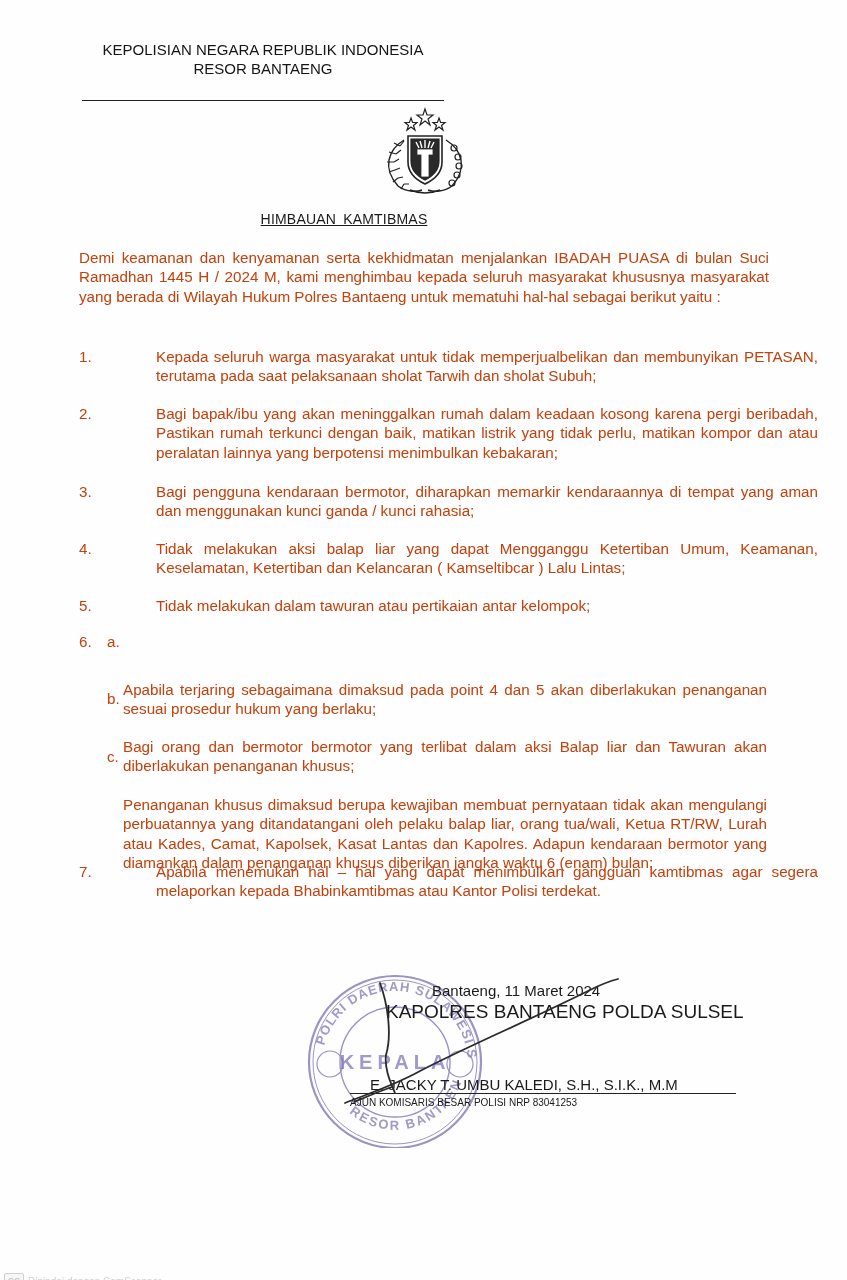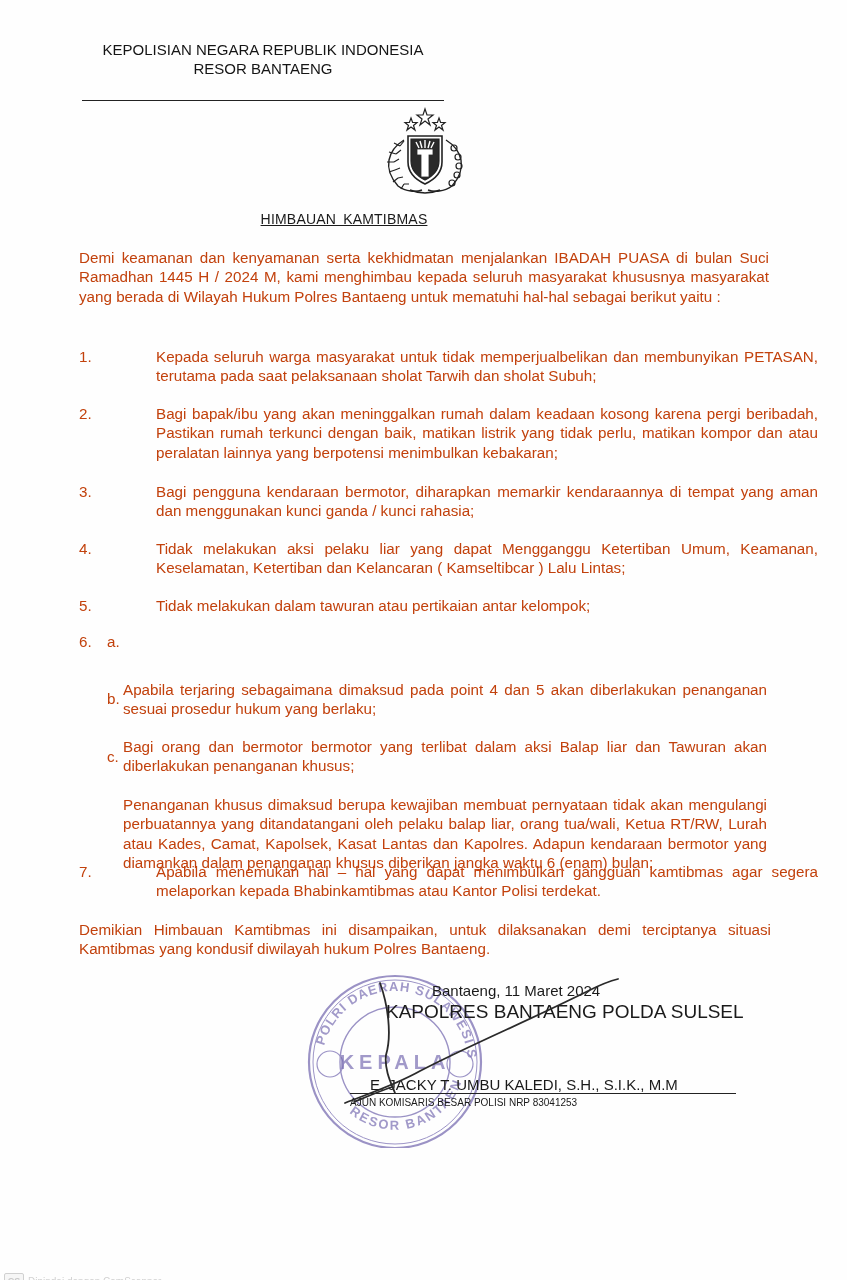--- a/index.html
+++ b/index.html
@@ -90,21 +90,21 @@
     <span class="txt">Bagi bapak/ibu yang akan meninggalkan rumah dalam keadaan kosong karena pergi beribadah, Pastikan rumah terkunci dengan baik, matikan listrik yang tidak perlu, matikan kompor dan atau peralatan lainnya yang berpotensi menimbulkan kebakaran;</span>
   </div>
 
   <div class="item body-text" style="top:482px;">
     <span class="num">3.</span>
     <span class="txt">Bagi pengguna kendaraan bermotor, diharapkan memarkir kendaraannya di tempat yang aman dan menggunakan kunci ganda / kunci rahasia;</span>
   </div>
 
   <div class="item body-text" style="top:539px;">
     <span class="num">4.</span>
-    <span class="txt">Tidak melakukan aksi pelaku liar yang dapat Mengganggu Ketertiban Umum, Keamanan, Keselamatan, Ketertiban dan Kelancaran ( Kamseltibcar ) Lalu Lintas;</span>
+    <span class="txt">Tidak melakukan aksi balap liar yang dapat Mengganggu Ketertiban Umum, Keamanan, Keselamatan, Ketertiban dan Kelancaran ( Kamseltibcar ) Lalu Lintas;</span>
   </div>
 
   <div class="item body-text" style="top:596px;">
     <span class="num">5.</span>
     <span class="txt">Tidak melakukan dalam tawuran atau pertikaian antar kelompok;</span>
   </div>
 
   <div class="item body-text" style="top:632px;">
     <span class="num">6.</span>
   </div>
@@ -122,21 +122,20 @@
   <div class="subitem body-text" style="top:747px;">
     <span class="let">c.</span>
     <span class="txt">Penanganan khusus dimaksud berupa kewajiban membuat pernyataan tidak akan mengulangi perbuatannya yang ditandatangani oleh  pelaku balap liar, orang tua/wali, Ketua RT/RW, Lurah atau Kades, Camat, Kapolsek, Kasat Lantas dan Kapolres. Adapun kendaraan bermotor yang diamankan dalam penanganan khusus diberikan jangka waktu 6 (enam) bulan;</span>
   </div>
 
   <div class="item body-text" style="top:862px;">
     <span class="num">7.</span>
     <span class="txt">Apabila menemukan hal – hal yang dapat menimbulkan gangguan kamtibmas agar segera melaporkan kepada Bhabinkamtibmas atau Kantor Polisi terdekat.</span>
   </div>
 
-  <div class="para body-text" style="top:920px; width:692px;">Demikian Himbauan Kamtibmas  ini disampaikan, untuk dilaksanakan demi terciptanya situasi Kamtibmas yang kondusif diwilayah hukum Polres Bantaeng.</div>
 
   <svg class="stamp" viewBox="0 0 190 176">
     <defs>
       <path id="stampTopArc" d="M22,92 A73,73 0 0 1 168,92"></path>
       <path id="stampBottomArc" d="M28,108 A70,70 0 0 0 162,108"></path>
     </defs>
     <g fill="none" stroke="#7a6fb3" opacity="0.75">
       <circle cx="95" cy="90" r="86" stroke-width="2.2"></circle>
       <circle cx="95" cy="90" r="82" stroke-width="1"></circle>
       <circle cx="95" cy="90" r="55" stroke-width="1.4"></circle>

